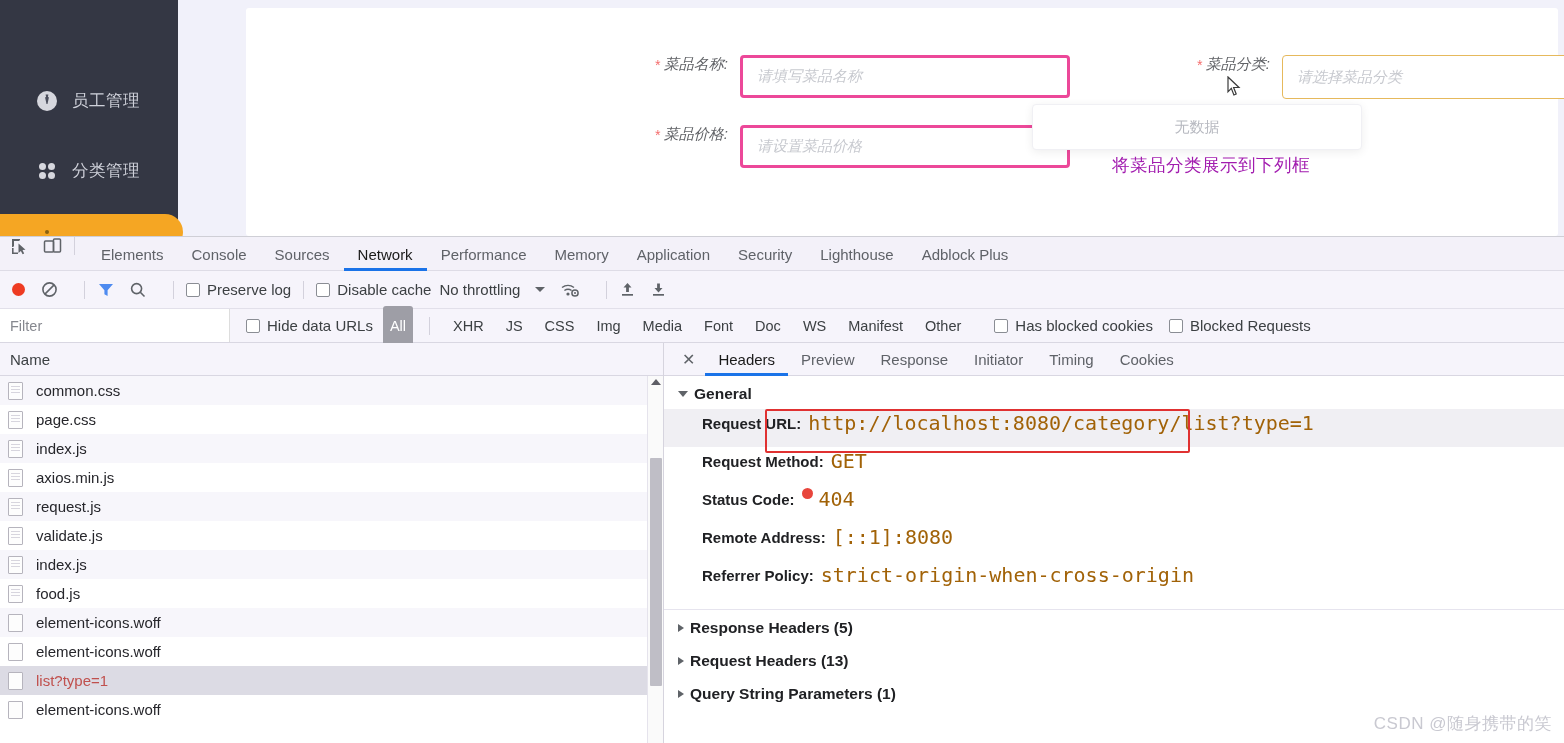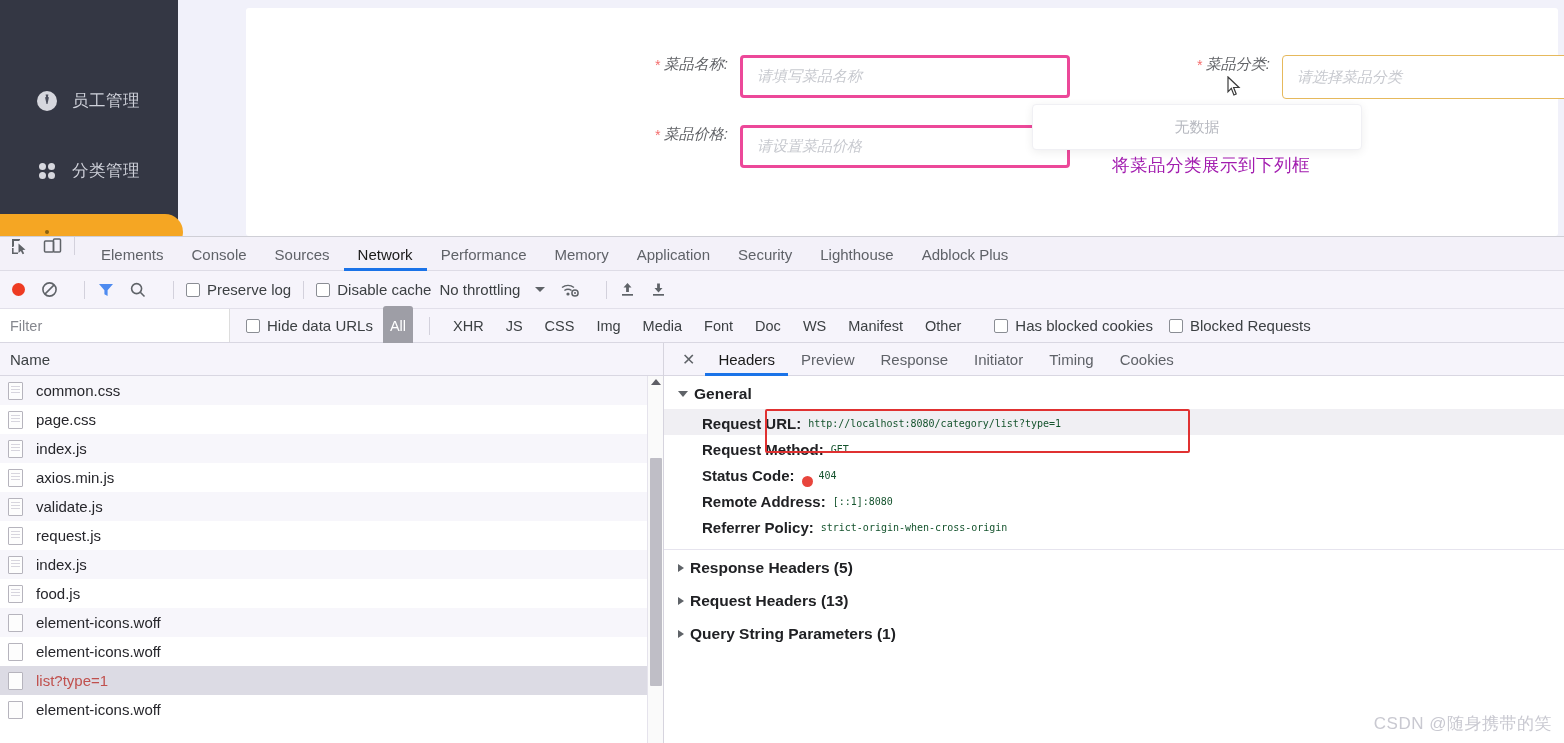--- a/index.html
+++ b/index.html
@@ -202,26 +202,26 @@
   .sect-title {
     display: flex; align-items: center; gap: 6px;
     font-size: 15.5px; font-weight: bold; color: #202124;
     padding: 9px 0 6px 14px; cursor: pointer;
   }
   .tri-down { width: 0; height: 0; border-left: 5px solid transparent;
               border-right: 5px solid transparent; border-top: 6px solid #5f6368; }
   .tri-right { width: 0; height: 0; border-top: 4.5px solid transparent;
                border-bottom: 4.5px solid transparent; border-left: 6px solid #5f6368; }
   .kv {
-    display: flex; align-items: flex-end; padding: 3px 0 0 38px;
+    display: flex; align-items: flex-start; padding: 3px 0 12px 38px;
     font-size: 15px; line-height: 23px;
   }
   .kv.hl { background: #f0eff3; }
   .k { font-weight: bold; color: #202124; margin-right: 7px; }
-  .v { color: #14532d; font-family: "DejaVu Sans Mono", "Liberation Mono", monospace; font-size: 10px; }
+  .v { color: #a16207; font-family: "DejaVu Sans Mono", "Liberation Mono", monospace; font-size: 20px; }
   .status-dot {
     width: 11px; height: 11px; border-radius: 50%; background: #e8453c;
     display: inline-block; margin-right: 6px;
   }
   .collapsed-sect {
     border-top: 1px solid #e6e4ee;
   }
   .url-highlight {
     position: absolute; left: 765px; top: 409px; width: 425px; height: 44px;
     border: 2px solid #e03131; border-radius: 2px; pointer-events: none;
@@ -455,25 +455,25 @@
         <div class="nl-row">
           <span class="file-ico lines"></span>
           <span class="nl-name">index.js</span>
         </div>
         <div class="nl-row">
           <span class="file-ico lines"></span>
           <span class="nl-name">axios.min.js</span>
         </div>
         <div class="nl-row">
           <span class="file-ico lines"></span>
+          <span class="nl-name">request.js</span>
+        </div>
+        <div class="nl-row">
+          <span class="file-ico lines"></span>
           <span class="nl-name">validate.js</span>
-        </div>
-        <div class="nl-row">
-          <span class="file-ico lines"></span>
-          <span class="nl-name">request.js</span>
         </div>
         <div class="nl-row">
           <span class="file-ico lines"></span>
           <span class="nl-name">index.js</span>
         </div>
         <div class="nl-row">
           <span class="file-ico lines"></span>
           <span class="nl-name">food.js</span>
         </div>
         <div class="nl-row">

